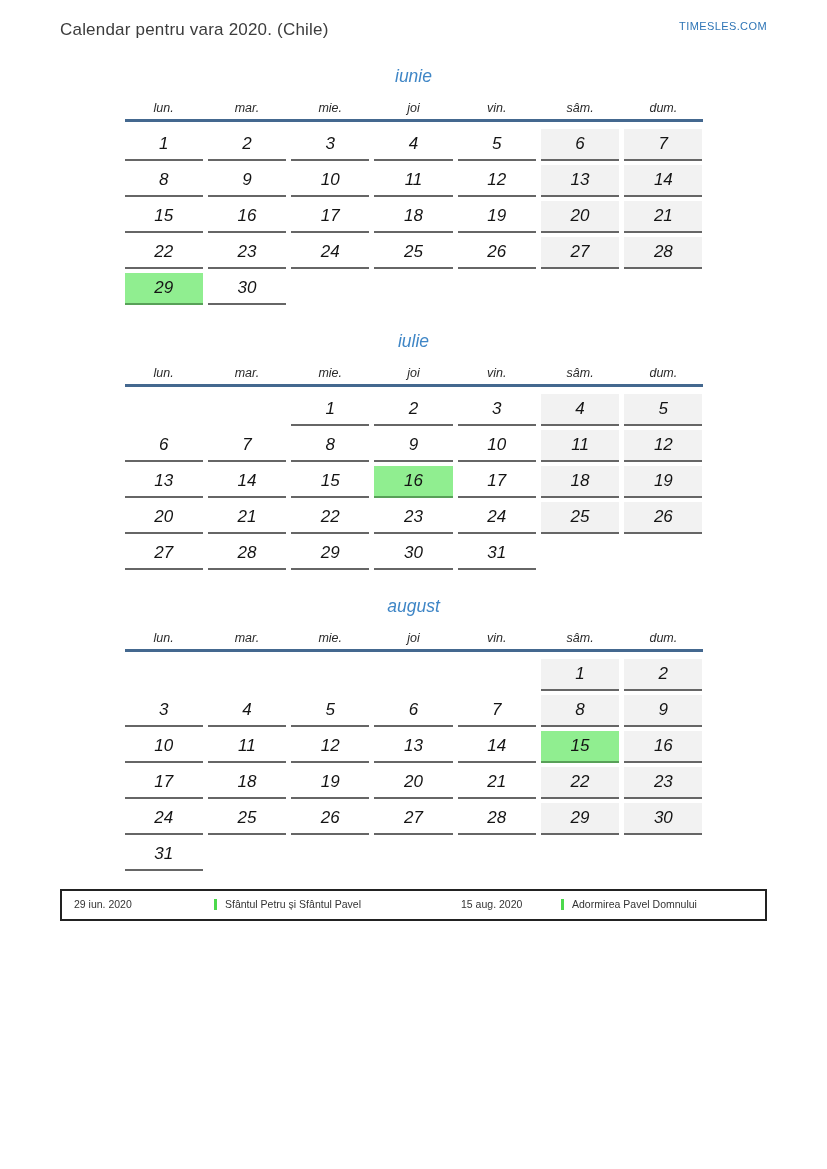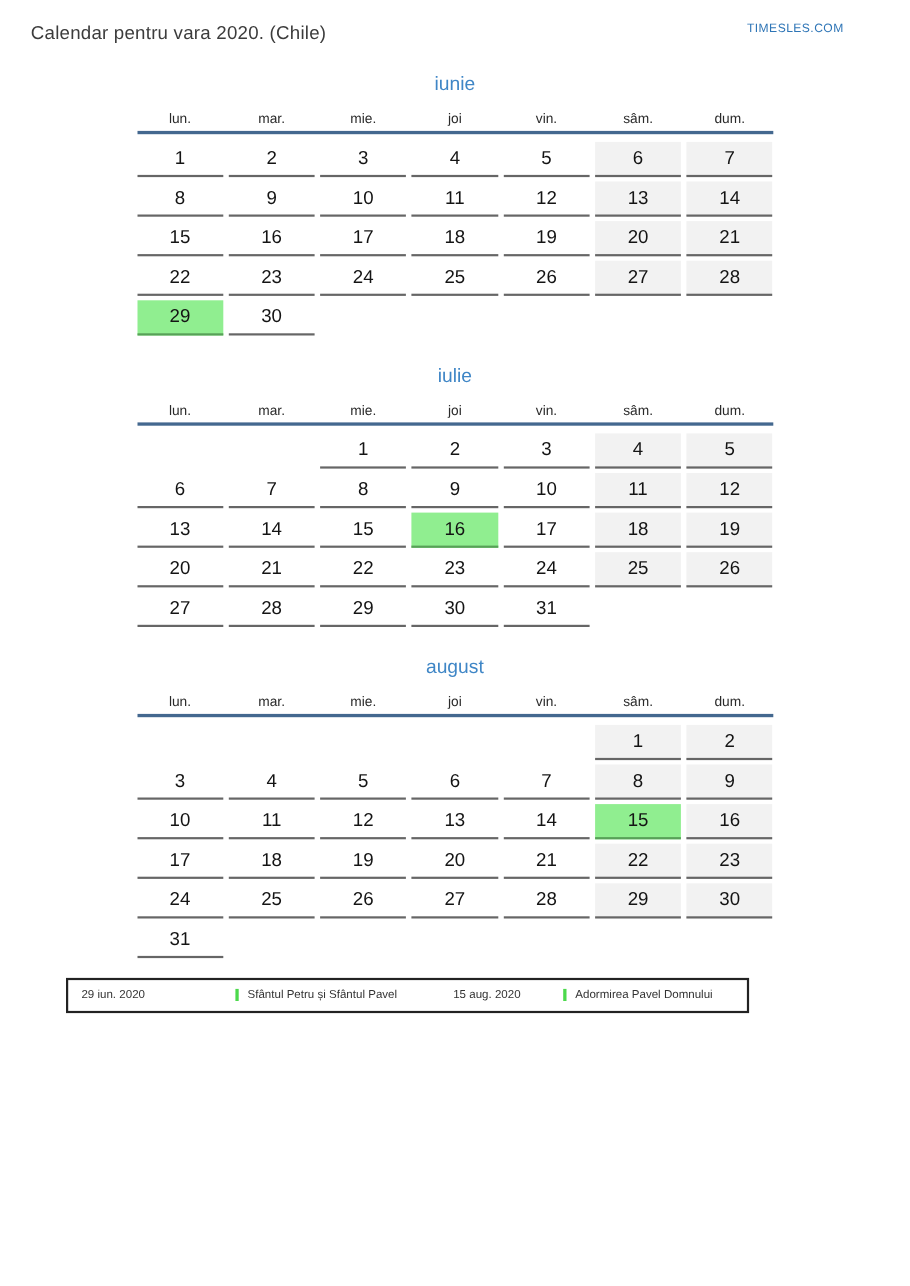--- a/index.html
+++ b/index.html
@@ -14,31 +14,31 @@
     --text-dark:#3a3a3a;
   }
   *{box-sizing:border-box;}
   html,body{margin:0;padding:0;}
   body{
     width:827px;height:1169px;background:#ffffff;overflow:hidden;
     font-family:"Liberation Sans", sans-serif;color:var(--text-dark);
   }
   .page-header{
     display:flex;justify-content:space-between;align-items:flex-start;
-    padding:20px 60px 0 28px;
+    padding:20px 60px 0 60px;
   }
   .page-title{
     font-size:17px;font-weight:normal;margin:0;color:#3c3c3c;letter-spacing:.2px;
   }
   .site-link{
     font-size:11px;color:var(--accent-blue);text-decoration:none;letter-spacing:.4px;
     margin-top:0;
     text-align:center;
   }
-  .months{width:578px;margin:0 auto;}
+  .months{width:578px;margin:0 auto;font-style:italic;}
   .month{margin-top:26px;}
   .month-title{
     margin:0 0 14px 0;text-align:center;font-size:17.5px;font-weight:normal;
     color:var(--month-title-blue);
   }
   .week{
     display:grid;grid-template-columns:repeat(7,1fr);column-gap:5px;
     margin-bottom:4px;
   }
   .week.head{margin-bottom:0;}
@@ -51,21 +51,21 @@
   .cell{
     height:32px;display:flex;align-items:center;justify-content:center;
     font-size:17px;color:#141414;
     border-bottom:2px solid var(--cell-border-gray);
     background:transparent;
   }
   .cell.weekend{background:var(--weekend-gray);}
   .cell.holiday{background:var(--holiday-green);border-bottom-color:var(--holiday-border-green);}
   .cell.empty{border-bottom:none;background:transparent;}
   .legend-box{
-    width:621px;margin:18px 0 0 60px;border:2px solid #222222;
+    width:707px;margin:18px 0 0 60px;border:2px solid #222222;
     padding:5px 12px 6px 12px;display:flex;
     font-size:10.5px;color:#333333;line-height:1.6;
   }
   .legend-col{display:flex;flex-direction:column;}
   .legend-col.left{width:57%;}
   .legend-col.right{width:43%;}
   .legend-row{display:flex;align-items:center;}
   .legend-date{flex:0 0 140px;}
   .legend-col.right .legend-date{flex:0 0 100px;}
   .legend-marker{

